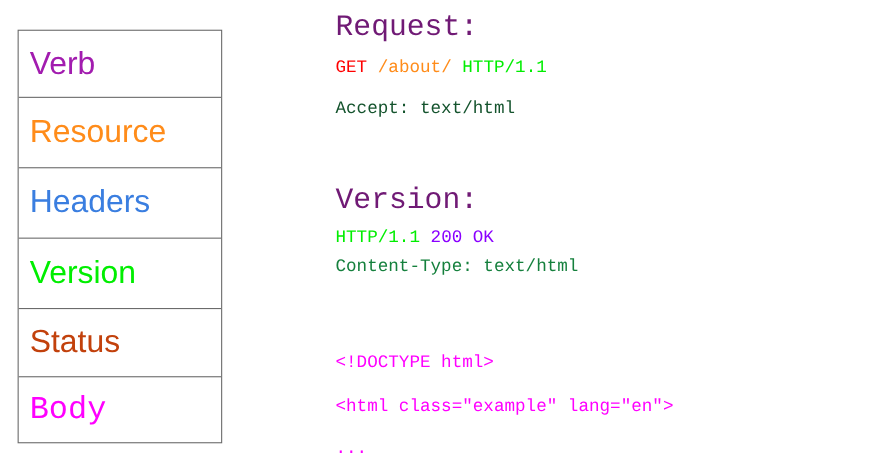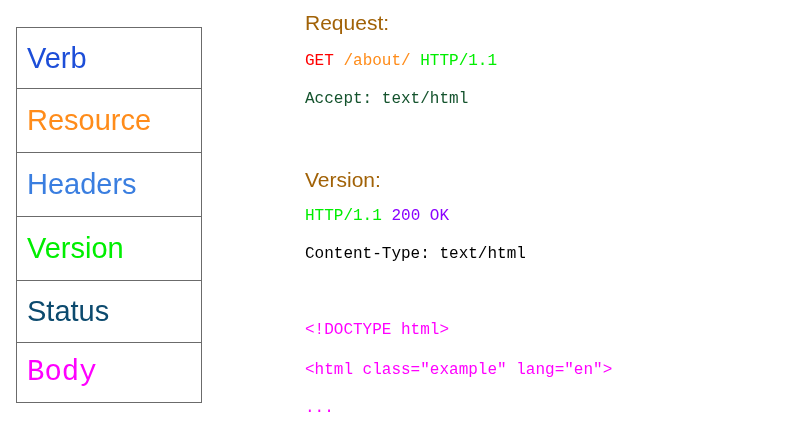--- a/index.html
+++ b/index.html
@@ -9,55 +9,55 @@
       border: 1px solid #6b6b6b; box-sizing: border-box;
     }
     .parts-row {
       box-sizing: border-box; border-bottom: 1px solid #6b6b6b;
       display: flex; align-items: center; padding-left: 10px;
       font-family: "Liberation Sans", sans-serif; font-size: 29px;
     }
     .parts-row:last-child { border-bottom: none; font-family: Liberation Mono, monospace; }
     .label {
       position: absolute; left: 305px;
-      font-family: Liberation Sans, sans-serif; font-size: 21px; color: #a16207;
+      font-family: Liberation Mono, monospace; font-size: 27px; color: #701a75;
     }
     .code {
       position: absolute; left: 305px;
       font-family: "Liberation Mono", monospace; font-weight: normal; font-size: 16px;
       white-space: pre;
     }
   </style>
 </head>
 <body>
 
 <div class="parts-table">
-  <div class="parts-row" style="height:61px;color:#1d4ed8">
+  <div class="parts-row" style="height:61px;color:#a21caf">
       <span>Verb</span>
     </div>
   <div class="parts-row" style="height:64px;color:#ff8c1a">
       <span>Resource</span>
     </div>
   <div class="parts-row" style="height:64px;color:#3a7ee0">
       <span>Headers</span>
     </div>
   <div class="parts-row" style="height:64px;color:#00ee00">
       <span>Version</span>
     </div>
-  <div class="parts-row" style="height:62px;color:#0c4a6e">
+  <div class="parts-row" style="height:62px;color:#c2410c">
       <span>Status</span>
     </div>
   <div class="parts-row" style="height:59px;color:#ff00ff">
       <span>Body</span>
     </div>
 </div>
 
 <div class="label" style="top:11px">Request:</div>
 <div class="code" style="top:52px"><span style="color:#ff0000">GET</span> <span style="color:#ff8c1a">/about/</span> <span style="color:#00ee00">HTTP/1.1</span></div>
 <div class="code" style="top:90px;color:#14532d">Accept: text/html</div>
 
 <div class="label" style="top:168px">Version:</div>
 <div class="code" style="top:207px"><span style="color:#00ee00">HTTP/1.1</span> <span style="color:#8a00ff">200 OK</span></div>
-<div class="code" style="top:245px;color:#000000">Content-Type: text/html</div>
+<div class="code" style="top:233px;color:#15803d">Content-Type: text/html</div>
 
 <div class="code" style="top:321px;color:#ff00ff">&lt;!DOCTYPE html&gt;</div>
 <div class="code" style="top:361px;color:#ff00ff">&lt;html class="example" lang="en"&gt;</div>
 <div class="code" style="top:399px;color:#ff00ff">...</div>
 
 </body></html>

